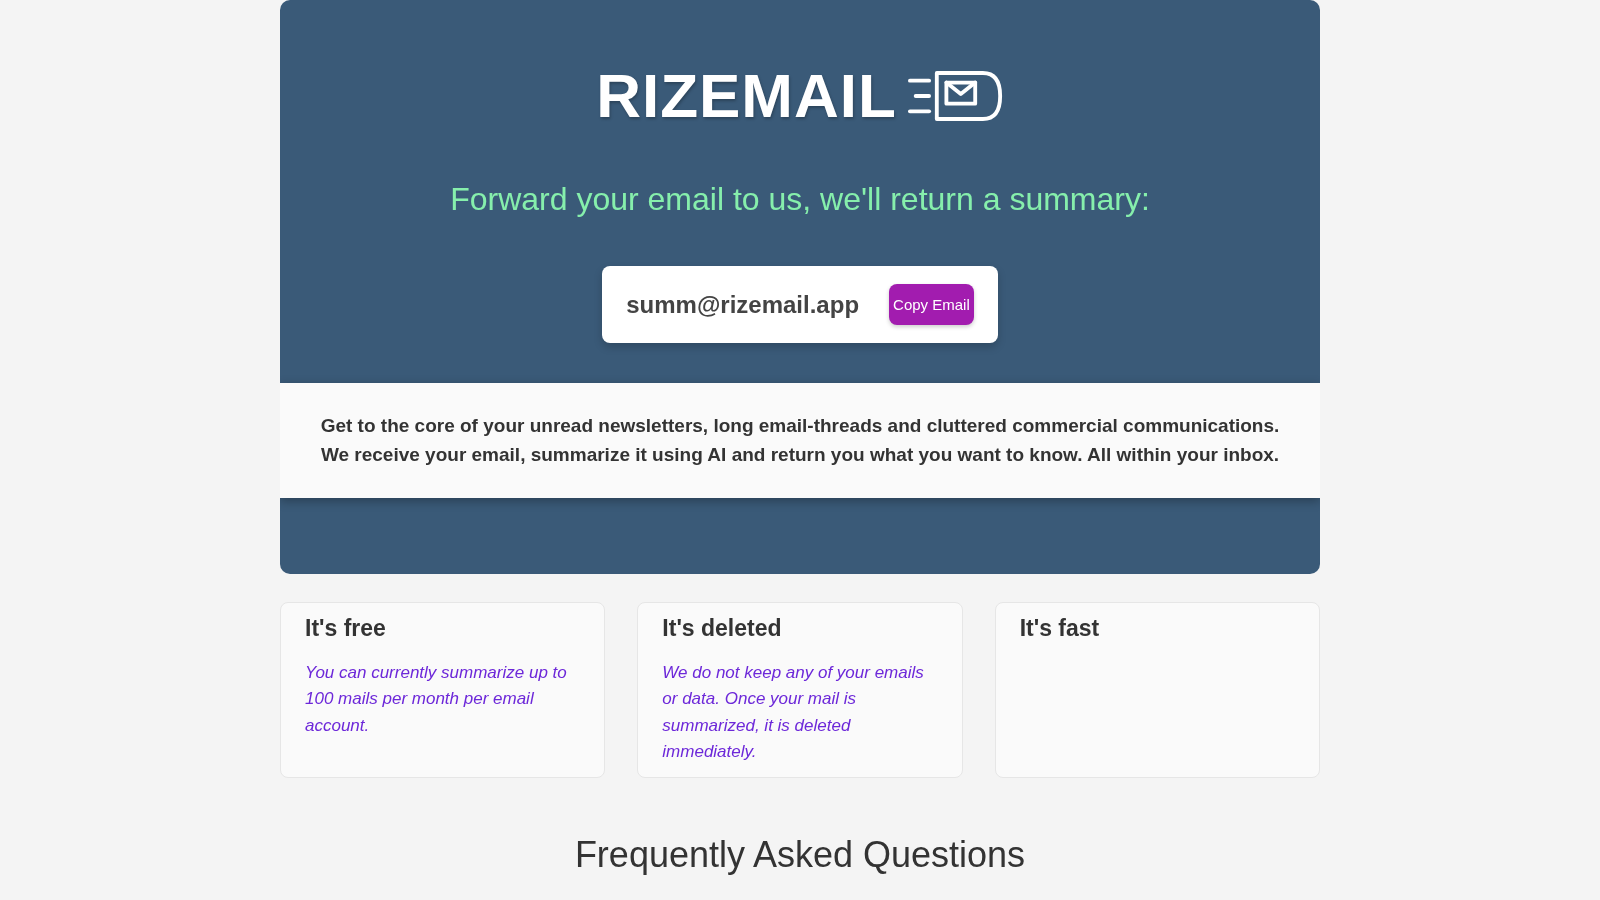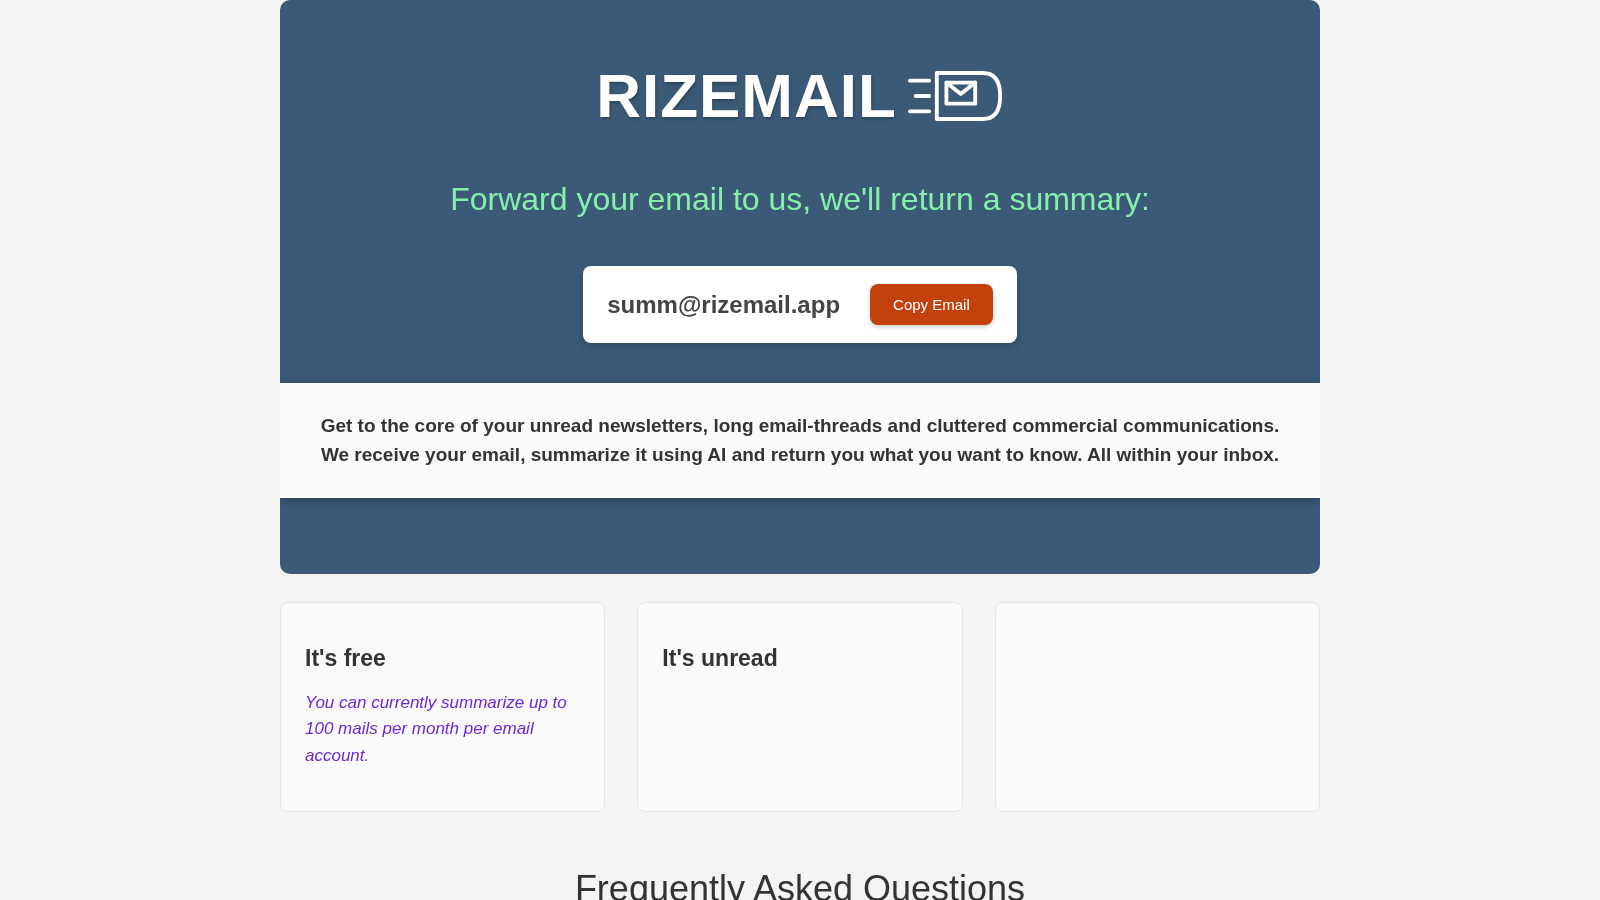--- a/index.html
+++ b/index.html
@@ -58,25 +58,25 @@
     gap: 30px;
     box-shadow: 0 4px 8px rgba(0,0,0,0.18);
     margin-bottom: 40px;
   }
   .email-text {
     font-size: 24px;
     font-weight: 700;
     color: #444;
   }
   .copy-btn {
-    background: #c2410c;
+    background: #a21caf;
     color: #fff;
     border: none;
     border-radius: 8px;
-    padding: 12px 23px;
+    padding: 12px 4px;
     font-size: 15px;
     cursor: pointer;
     box-shadow: 0 2px 4px rgba(0,0,0,0.2);
   }
   .desc-strip {
     background: #fafafa;
     color: #333;
     padding: 28px 40px;
     font-size: 19px;
     font-weight: 700;
@@ -90,21 +90,21 @@
   .features {
     display: flex;
     gap: 32px;
     margin-top: 28px;
   }
   .feature-card {
     flex: 1;
     background: #fafafa;
     border: 1px solid #e6e6e6;
     border-radius: 8px;
-    padding: 42px 24px;
+    padding: 12px 24px;
   }
   .feature-title {
     font-size: 23px;
     font-weight: 800;
     color: #333;
     margin-bottom: 18px;
   }
   .feature-body {
     font-size: 17px;
     color: #6d28d9;
@@ -150,21 +150,23 @@
     <div class="desc-strip">Get to the core of your unread newsletters, long email-threads and cluttered commercial communications. We receive your email, summarize it using AI and return you what you want to know. All within your inbox.</div>
     <div class="hero-bottom-gap"></div>
   </div>
 
   <div class="features">
     <div class="feature-card">
       <div class="feature-title">It's free</div>
       <div class="feature-body">You can currently summarize up to 100 mails per month per email account.</div>
     </div>
     <div class="feature-card">
-      <div class="feature-title">It's unread</div>
+      <div class="feature-title">It's deleted</div>
+      <div class="feature-body">We do not keep any of your emails or data. Once your mail is summarized, it is deleted immediately.</div>
     </div>
     <div class="feature-card">
+      <div class="feature-title">It's fast</div>
     </div>
   </div>
 
   <div class="faq-heading">Frequently Asked Questions</div>
 
 </div>
 
 </body></html>

